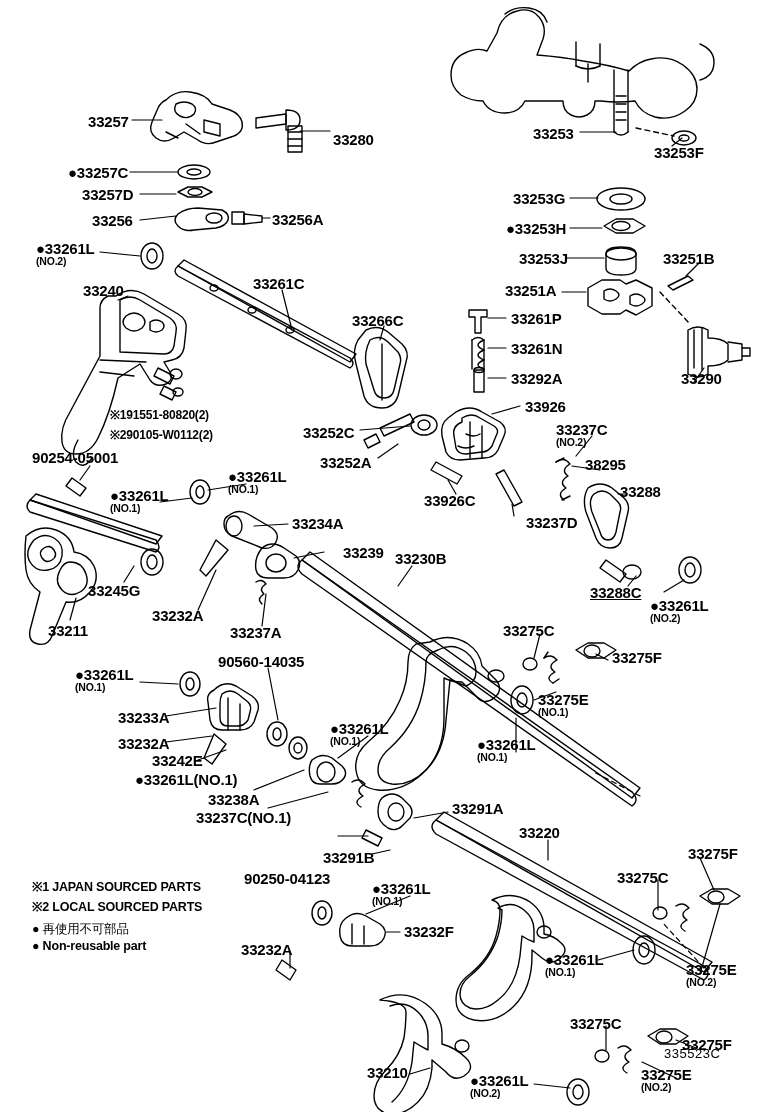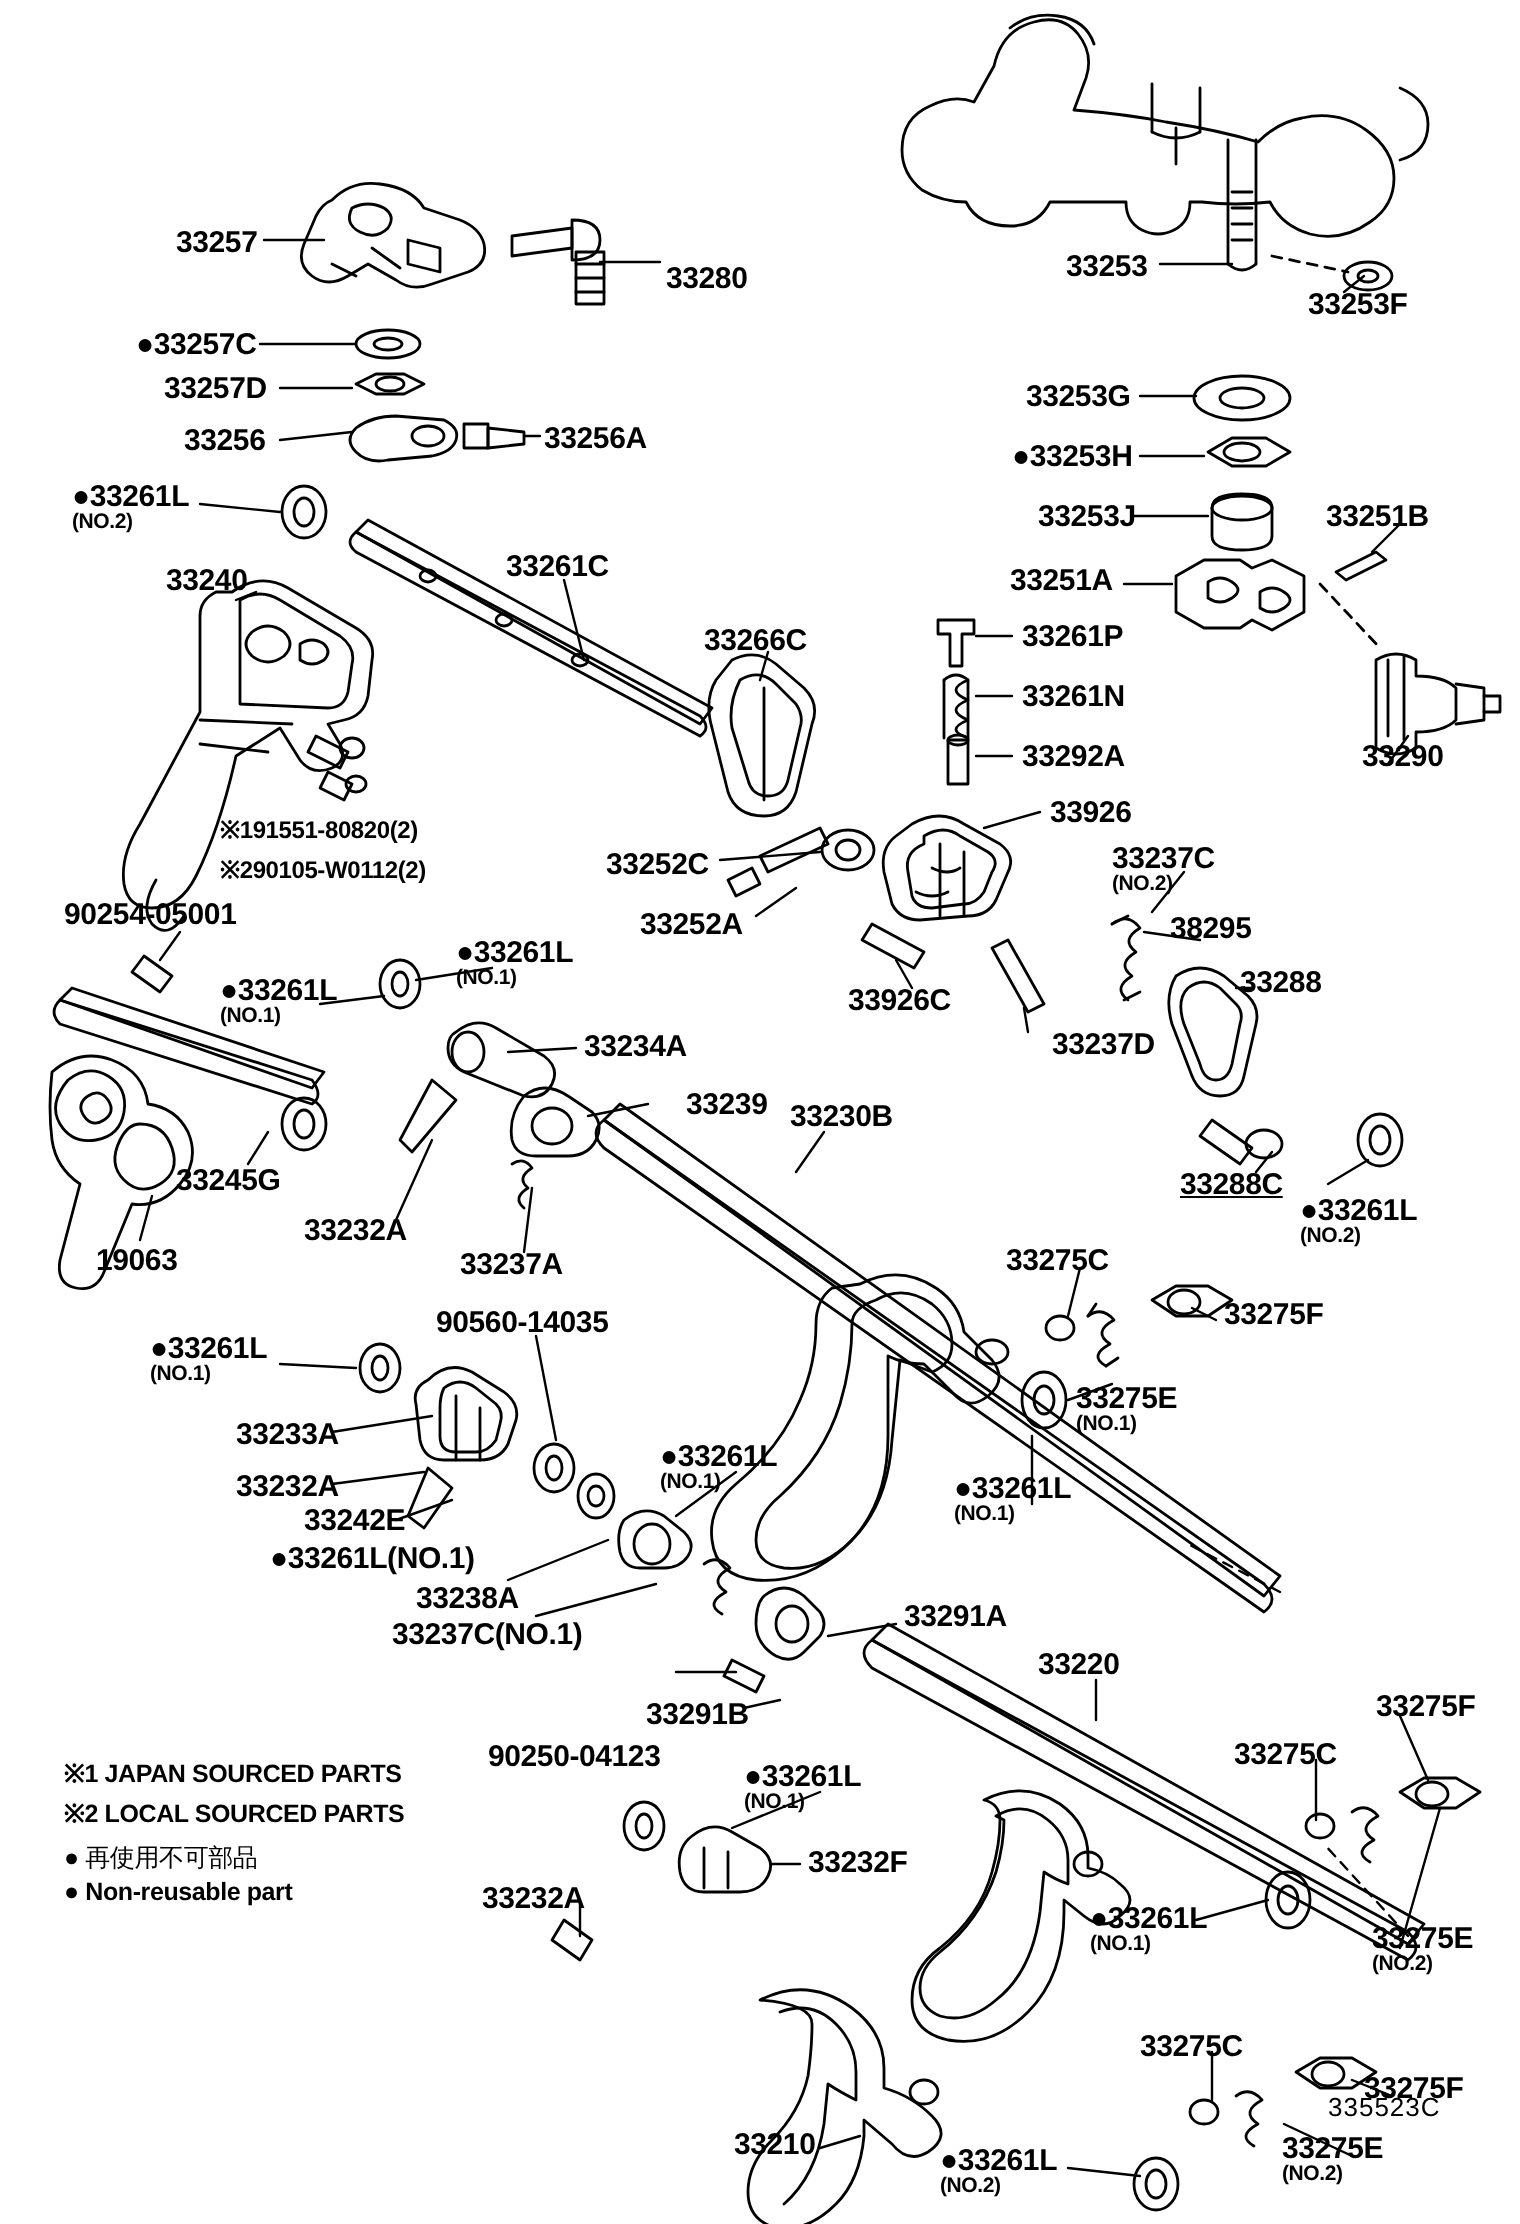--- a/index.html
+++ b/index.html
@@ -375,21 +375,21 @@
   <div class="lbl" style="left:590px; top:584px;text-decoration:underline;"><span>33288C</span></div>
   <div class="lbl" style="left:650px; top:597px;"><span>●33261L</span><span class="sub">(NO.2)</span></div>
 
   <div class="lbl" style="left:32px; top:449px;"><span>90254-05001</span></div>
   <div class="lbl" style="left:228px; top:468px;"><span>●33261L</span><span class="sub">(NO.1)</span></div>
   <div class="lbl" style="left:110px; top:487px;"><span>●33261L</span><span class="sub">(NO.1)</span></div>
   <div class="lbl" style="left:292px; top:515px;"><span>33234A</span></div>
   <div class="lbl" style="left:327px; top:544px;margin-left:16px;"><span>33239</span></div>
   <div class="lbl" style="left:395px; top:550px;"><span>33230B</span></div>
   <div class="lbl" style="left:88px; top:582px;"><span>33245G</span></div>
-  <div class="lbl" style="left:48px; top:622px;"><span>19063</span></div>
+  <div class="lbl" style="left:48px; top:622px;"><span>33211</span></div>
   <div class="lbl" style="left:152px; top:607px;"><span>33232A</span></div>
   <div class="lbl" style="left:230px; top:624px;"><span>33237A</span></div>
   <div class="lbl" style="left:503px; top:622px;"><span>33275C</span></div>
   <div class="lbl" style="left:612px; top:649px;"><span>33275F</span></div>
   <div class="lbl" style="left:538px; top:691px;"><span>33275E</span><span class="sub">(NO.1)</span></div>
   <div class="lbl" style="left:75px; top:666px;"><span>●33261L</span><span class="sub">(NO.1)</span></div>
   <div class="lbl" style="left:218px; top:653px;"><span>90560-14035</span></div>
   <div class="lbl" style="left:118px; top:709px;"><span>33233A</span></div>
   <div class="lbl" style="left:118px; top:735px;"><span>33232A</span></div>
   <div class="lbl" style="left:152px; top:752px;"><span>33242E</span></div>

